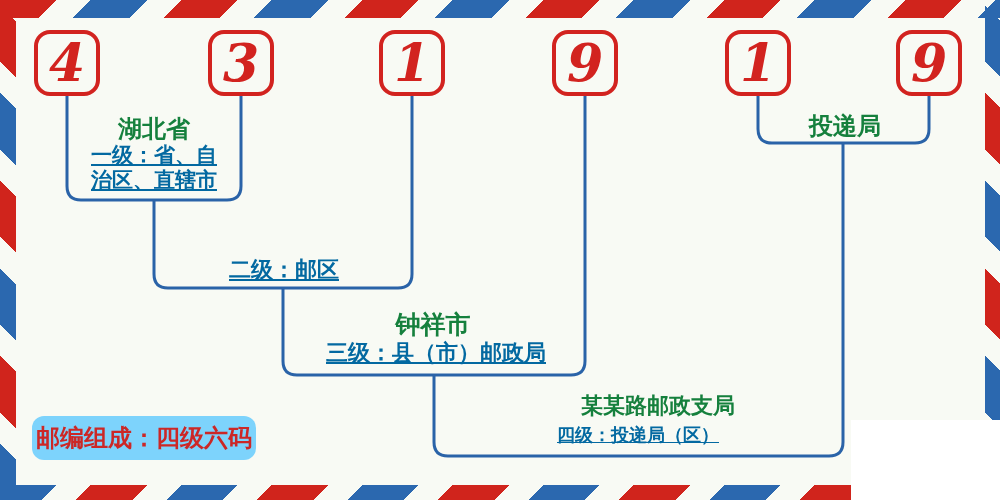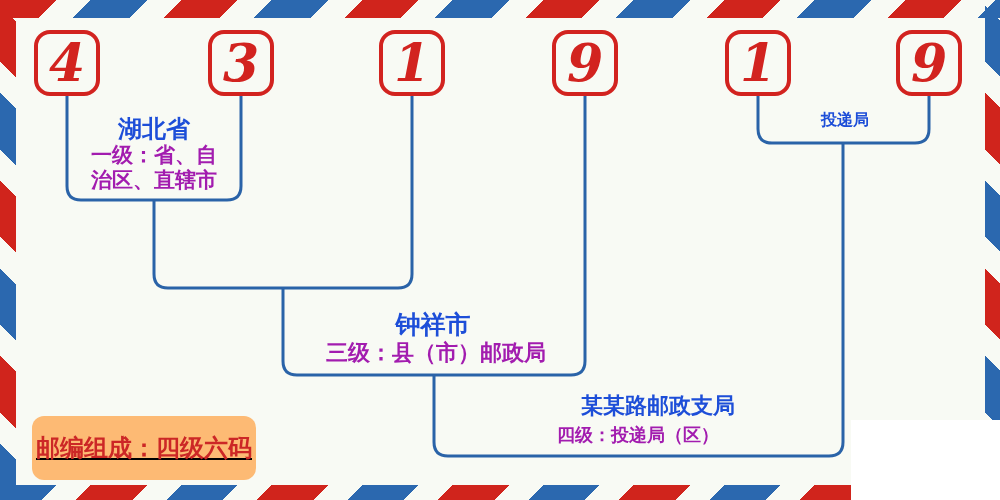--- a/index.html
+++ b/index.html
@@ -30,36 +30,36 @@
     position:absolute;top:30px;width:66px;height:66px;box-sizing:border-box;
     border:4px solid #d2231f;border-radius:16px;
     display:flex;align-items:center;justify-content:center;z-index:3;
   }
   .digit{
     font-family:"DejaVu Serif",serif;font-style:italic;font-weight:700;
     font-size:52px;line-height:1;color:#d2231f;
   }
   
   .lbl{position:absolute;transform:translateX(-50%);white-space:nowrap;z-index:4;font-weight:700;text-align:center;}
-  .lbl-blue{color:#1d4ed8;}
-  .lbl-red{color:#a21caf;}
+  .lbl-blue{color:#15803d;}
+  .lbl-red{color:#0369a1;text-decoration:underline;}
   .lbl-wrap{white-space:pre-line;line-height:25px;}
   .lbl-hubei{left:154px;top:113px;font-size:24px;}
   .lbl-l1desc{left:154px;top:142px;font-size:21px;}
   .lbl-l2desc{left:284px;top:255px;font-size:22px;}
   .lbl-zhongxiang{left:433px;top:308px;font-size:25px;}
   .lbl-l3desc{left:436px;top:338px;font-size:22px;}
-  .lbl-delivery{left:845px;top:110px;font-size:16px;text-align:center;}
+  .lbl-delivery{left:845px;top:110px;font-size:24px;text-align:center;}
   .lbl-l4place{left:634px;top:391px;font-size:22px;margin-left:24px;}
   .lbl-l4desc{left:638px;top:423px;font-size:18px;}
   
   .badge{
-    position:absolute;left:32px;top:416px;width:224px;height:64px;
-    background:#fdba74;border-radius:12px;z-index:4;
-    display:flex;align-items:center;justify-content:center;text-decoration:underline;
+    position:absolute;left:32px;top:416px;width:224px;height:44px;
+    background:#7dd3fc;border-radius:12px;z-index:4;
+    display:flex;align-items:center;justify-content:center;
   }
   .badge span{color:#cc2726;font-size:24px;font-weight:700;white-space:nowrap;}
 </style>
 </head>
 <body>
 
 <div class="canvas">
 
   <div class="band band-left"></div>
   <div class="band band-right"></div>
@@ -89,20 +89,21 @@
   <div class="digit-box" style="left:725px">
     <span class="digit">1</span>
   </div>
   <div class="digit-box" style="left:896px">
     <span class="digit">9</span>
   </div>
 
   <div class="lbl lbl-blue lbl-hubei">湖北省</div>
   <div class="lbl lbl-red lbl-wrap lbl-l1desc">一级：省、自
 治区、直辖市</div>
+  <div class="lbl lbl-red lbl-l2desc">二级：邮区</div>
   <div class="lbl lbl-blue lbl-zhongxiang">钟祥市</div>
   <div class="lbl lbl-red lbl-l3desc">三级：县（市）邮政局</div>
   <div class="lbl lbl-blue lbl-delivery">投递局</div>
   <div class="lbl lbl-blue lbl-l4place">某某路邮政支局</div>
   <div class="lbl lbl-red lbl-l4desc">四级：投递局（区）</div>
 
   <div class="badge">
     <span>邮编组成：四级六码</span>
   </div>
 

